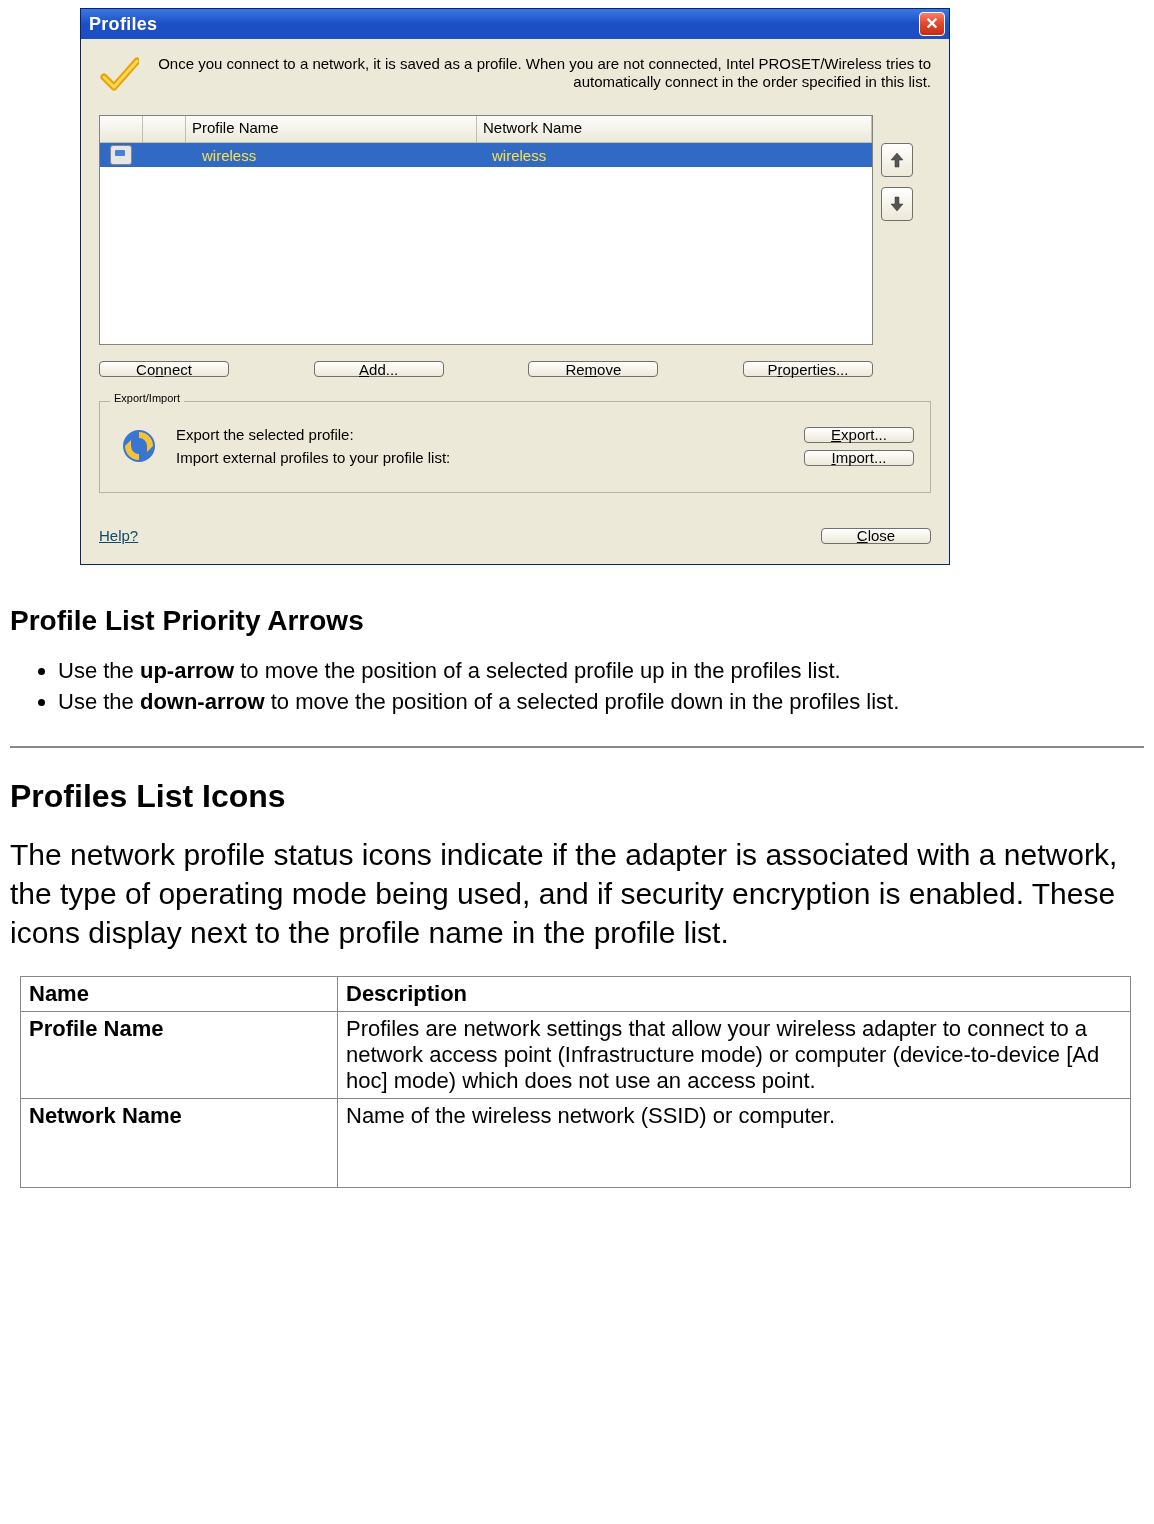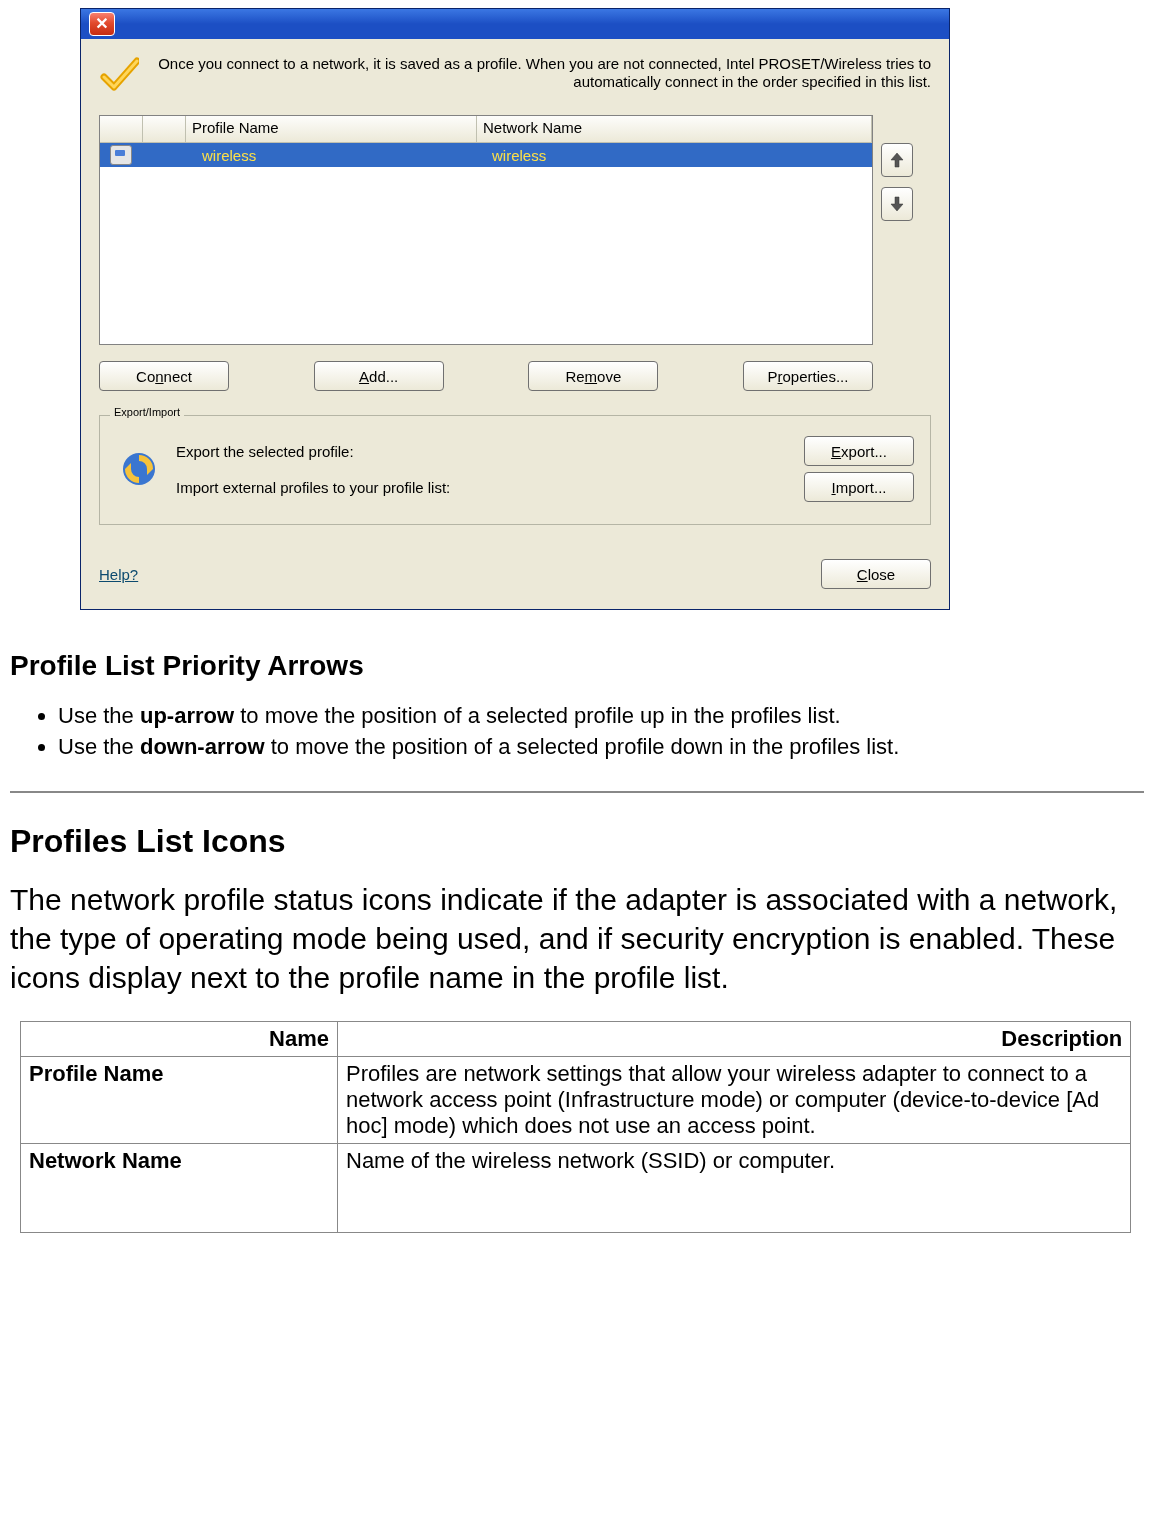--- a/index.html
+++ b/index.html
@@ -159,21 +159,21 @@
   }
 
   .btn-row {
     display: flex;
     justify-content: space-between;
     margin-top: 16px;
     padding-right: 58px;
   }
   .xp-btn {
     min-width: 130px;
-    height: 30px;
+    height: 16px;
     border: 1px solid #707070;
     border-radius: 4px;
     background: linear-gradient(to bottom, #ffffff 0%, #ece9d8 100%);
     font-family: Tahoma, sans-serif;
     font-size: 15px;
     color: #000;
     display: inline-flex;
     align-items: center;
     justify-content: center;
     padding: 0 20px;
@@ -268,29 +268,30 @@
     width: 98%;
     margin-left: 10px;
   }
   table.icons th, table.icons td {
     border: 1px solid #888;
     font-size: 22px;
     text-align: left;
     vertical-align: top;
     padding: 4px 8px;
   }
-  table.icons th { font-weight: bold; text-align: right; }
+  table.icons th { font-weight: bold; }
   .name-col { width: 300px; font-weight: bold; }
 </style>
 </head>
 <body>
 
 <div class="dialog-wrap">
   <div class="dialog">
     <div class="titlebar">
+      <span class="titlebar-text">Profiles</span>
       <div class="close-btn">✕</div>
     </div>
     <div class="dlg-body">
       <div class="intro">
         <div class="intro-icon">
           <svg class="check-svg" viewBox="0 0 40 40">
             <path d="M5 22 L15 32 L38 6" stroke="#e6a300" stroke-width="7" fill="none" stroke-linecap="round" stroke-linejoin="round"></path>
             <path d="M5 22 L15 32 L38 6" stroke="#ffd65a" stroke-width="3" fill="none" stroke-linecap="round" stroke-linejoin="round"></path>
           </svg>
         </div>

